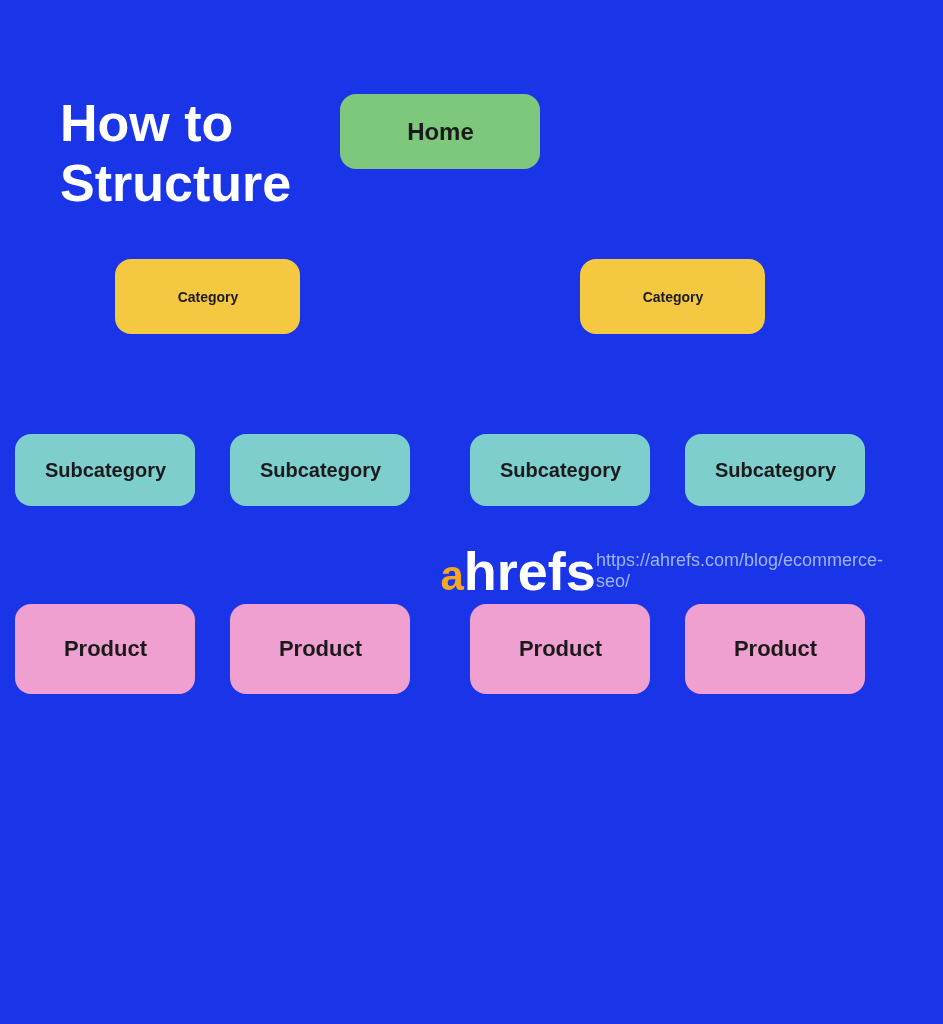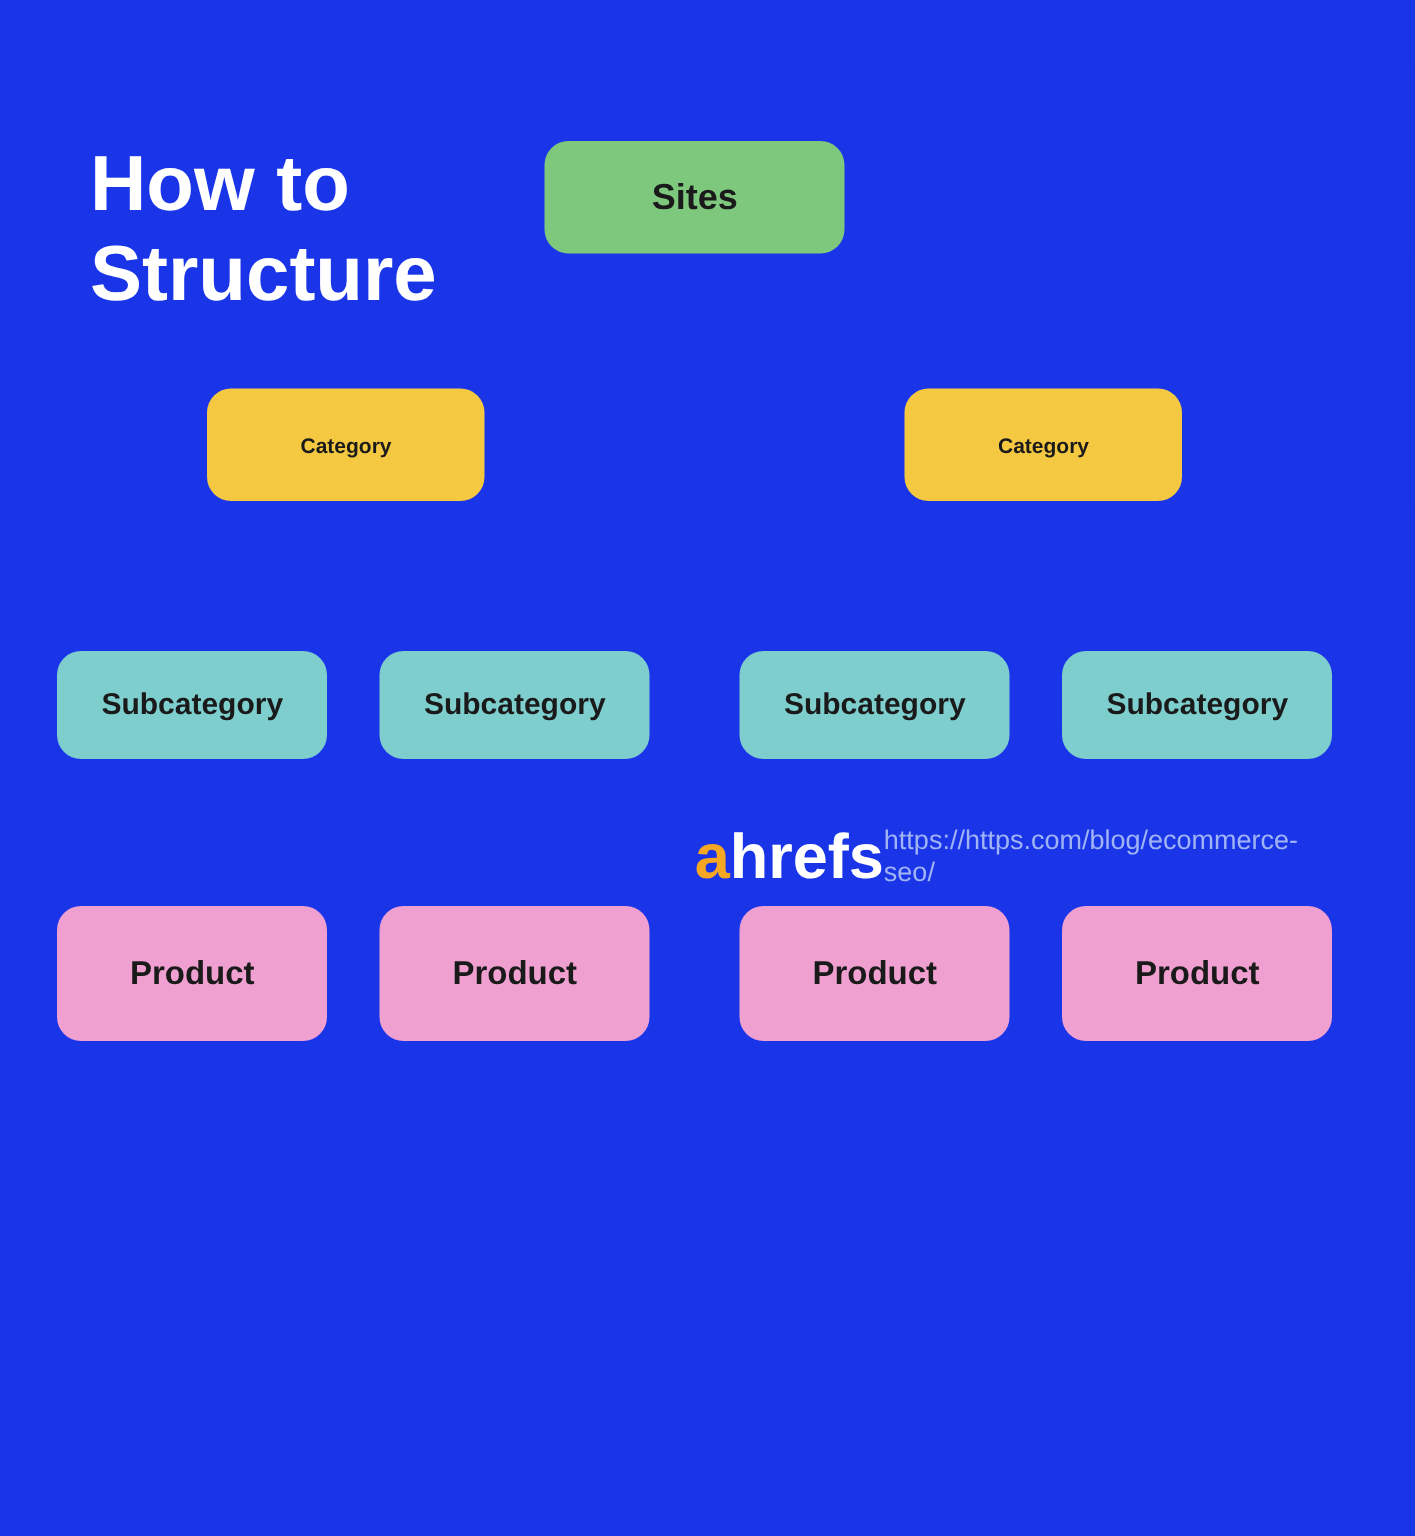--- a/index.html
+++ b/index.html
@@ -185,21 +185,21 @@
     }
 
     .brand-a {
       color: #f5a623;
       font-size: 42px;
       font-weight: 900;
     }
 
     .brand-hrefs {
       color: #ffffff;
-      font-size: 42px;
+      font-size: 54px;
       font-weight: 900;
     }
 
     .footer-url {
       color: #a0b4f5;
       font-size: 18px;
     }
   </style>
 </head>
 <body>
@@ -233,21 +233,21 @@
       <path d="M120,412 L120,510" stroke="#a0b4f5" stroke-width="2.5" fill="none" marker-end="url(#arrow)"></path>
 
       <path d="M335,412 L335,510" stroke="#a0b4f5" stroke-width="2.5" fill="none" marker-end="url(#arrow)"></path>
 
       <path d="M488,412 L488,510" stroke="#a0b4f5" stroke-width="2.5" fill="none" marker-end="url(#arrow)"></path>
 
       <path d="M703,412 L703,510" stroke="#a0b4f5" stroke-width="2.5" fill="none" marker-end="url(#arrow)"></path>
     </svg>
 
     <div class="node node-home">
-      <span>Sites</span>
+      <span>Home</span>
     </div>
 
     <div class="node node-cat-left">
       <span>Category</span>
     </div>
     <div class="node node-cat-right">
       <span>Category</span>
     </div>
 
     <div class="node node-sub-ll">
@@ -275,15 +275,15 @@
     <div class="node node-prod-rr">
       <span>Product</span>
     </div>
   </div>
 
   <div class="footer">
     <div class="brand">
       <span class="brand-a">a</span>
       <span class="brand-hrefs">hrefs</span>
     </div>
-    <div class="footer-url">https://https.com/blog/ecommerce-seo/</div>
+    <div class="footer-url">https://ahrefs.com/blog/ecommerce-seo/</div>
   </div>
 </div>
 
 </body></html>

